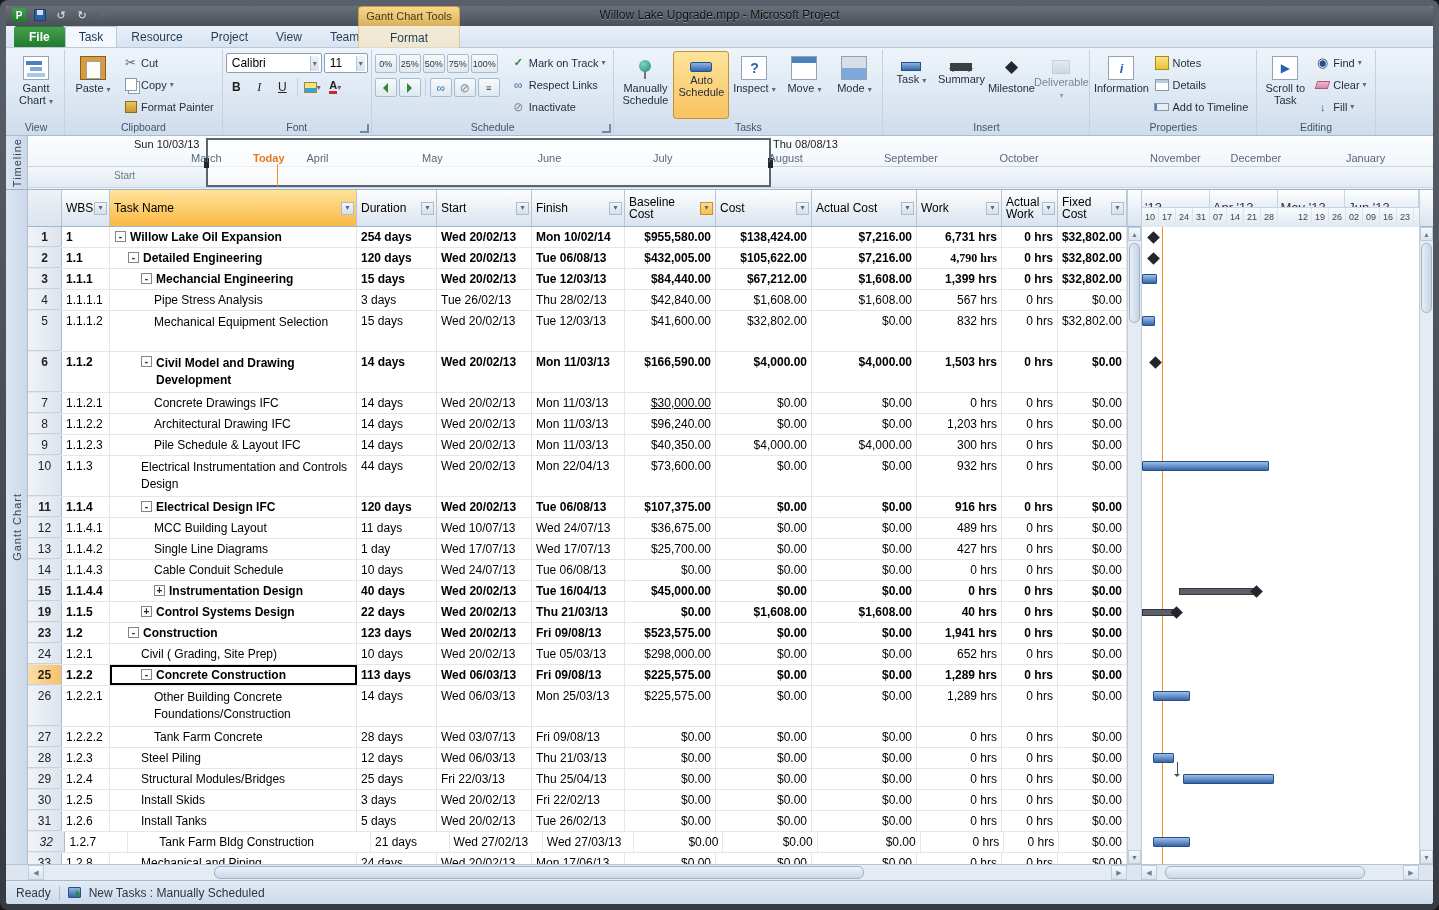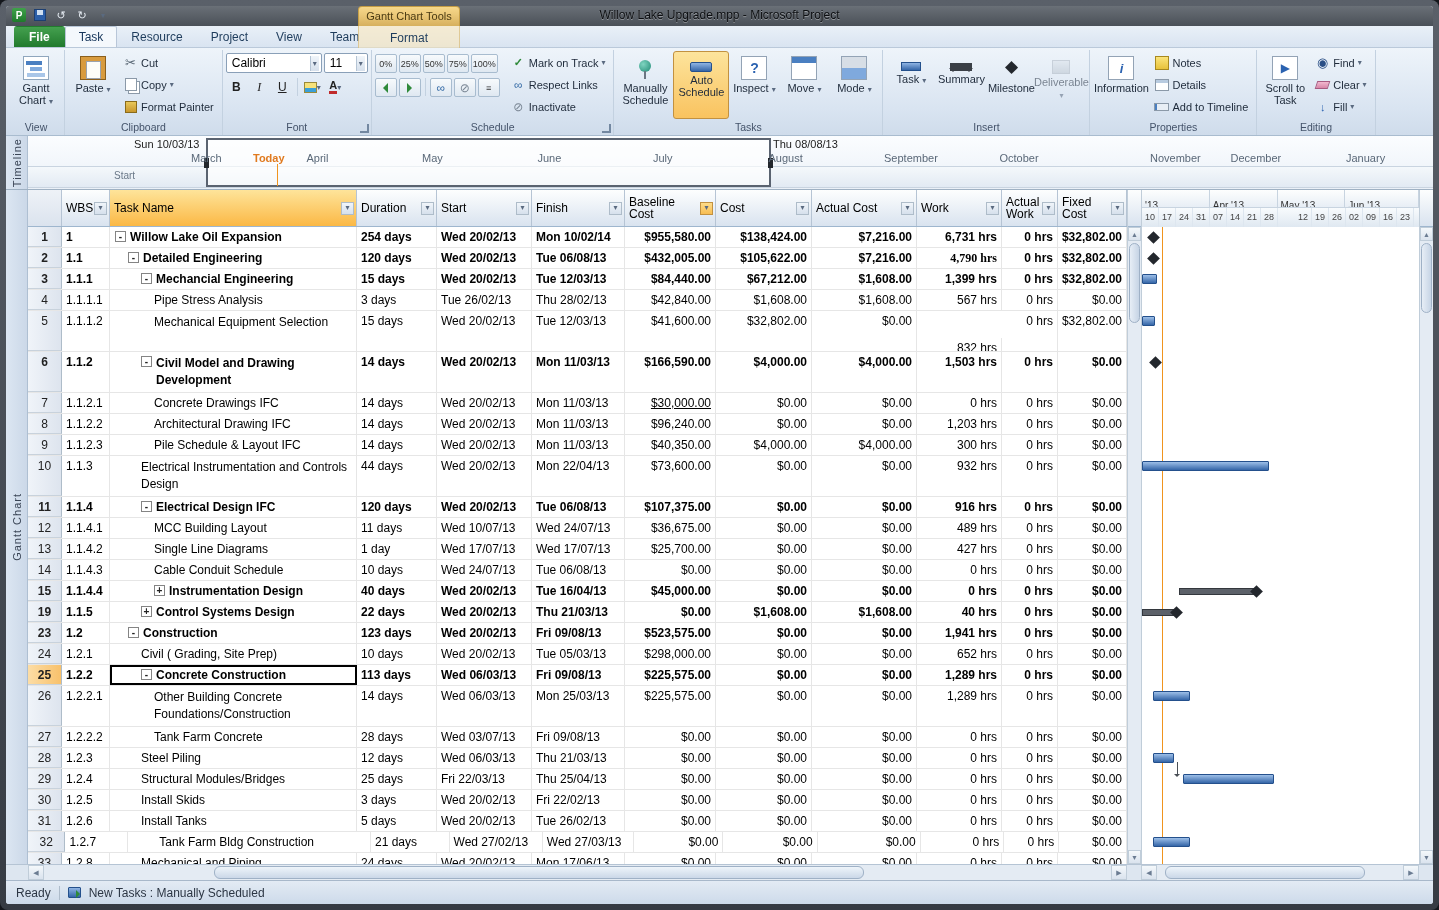--- a/index.html
+++ b/index.html
@@ -134,21 +134,21 @@
 .hs-corner{width:22px;flex:none;background:#dde6f0}
 .hs{display:flex;flex:none;background:#e4ebf3}
 .hs .sbtn{width:16px;height:100%;}
 .htrack{flex:1;position:relative}
 .hthumb{position:absolute;top:1px;bottom:1px;background:linear-gradient(#eef4fa,#cbd8e8);border:1px solid #9fb1c6;border-radius:6px}
 
 
 .gantt-col{width:278px;flex:none;display:flex;flex-direction:column;overflow:hidden;background:#fff;border-left:1px solid #c0cdd9}
 .ghead{height:37px;flex:none;border-bottom:1px solid #9eb6ce}
 .gtier1{height:18px;display:flex;background:linear-gradient(#fdfefe,#e6edf5)}
-.g1{border-right:1px solid #c8d4e0;border-bottom:1px solid #c8d4e0;font-size:10px;color:#333;padding:10px 0 0 3px;overflow:hidden;white-space:nowrap}
+.g1{border-right:1px solid #c8d4e0;border-bottom:1px solid #c8d4e0;font-size:13px;color:#333;padding:10px 0 0 3px;overflow:hidden;white-space:nowrap}
 .gtier2{height:19px;display:flex;background:linear-gradient(#f8fbfd,#dfe8f1)}
 .g2{border-right:1px solid #dde6ef;font-size:9px;color:#444;text-align:center;padding-top:4px;overflow:hidden}
 .gbody{flex:1;position:relative;overflow:hidden;background:#fff}
 .todayline{position:absolute;top:0;bottom:0;width:1px;background:#f0941e}
 .gbar{position:absolute;height:10px;background:linear-gradient(#9dbfe8,#3566a8);border:1px solid #24508c;border-radius:1px}
 .gsum{position:absolute;height:7px;background:#5c6169;border:1px solid #33373d}
 .gmile{position:absolute;width:9px;height:9px;background:#23272d;transform:rotate(45deg)}
 .glink{position:absolute;width:1px;height:14px;background:#4a4f56}
 .glink::after{content:"";position:absolute;left:-3px;bottom:-4px;border:3.5px solid transparent;border-top-color:#4a4f56}
 
@@ -583,21 +583,21 @@
               <div class="tc l" style="width: 48px;">1.1.1.2</div>
               <div class="tc l namecell" style="width: 247px; padding-left: 44px;">
                 <span class="nametext">Mechanical Equipment Selection</span>
               </div>
               <div class="tc l" style="width: 80px;">15 days</div>
               <div class="tc l" style="width: 95px;">Wed 20/02/13</div>
               <div class="tc l" style="width: 93px;">Tue 12/03/13</div>
               <div class="tc r" style="width: 91px;">$41,600.00</div>
               <div class="tc r" style="width: 96px;">$32,802.00</div>
               <div class="tc r" style="width: 105px;">$0.00</div>
-              <div class="tc r" style="width: 85px; margin-top: 27px;">832 hrs</div>
+              <div class="tc r" style="width: 85px;">832 hrs</div>
               <div class="tc r" style="width: 56px;">0 hrs</div>
               <div class="tc r" style="width: 69px;">$32,802.00</div>
             </div>
             <div class="trow tall bold">
               <div class="tc c numc" style="width: 34px;">6</div>
               <div class="tc l" style="width: 48px;">1.1.2</div>
               <div class="tc l namecell" style="width: 247px; padding-left: 31px;">
                 <span class="cbox">-</span>
                 <span class="nametext">Civil Model and Drawing Development</span>
               </div>
@@ -914,21 +914,21 @@
               <div class="tc l" style="width: 95px;">Wed 20/02/13</div>
               <div class="tc l" style="width: 93px;">Tue 26/02/13</div>
               <div class="tc r" style="width: 91px;">$0.00</div>
               <div class="tc r" style="width: 96px;">$0.00</div>
               <div class="tc r" style="width: 105px;">$0.00</div>
               <div class="tc r" style="width: 85px;">0 hrs</div>
               <div class="tc r" style="width: 56px;">0 hrs</div>
               <div class="tc r" style="width: 69px;">$0.00</div>
             </div>
             <div class="trow">
-              <div class="tc c numc" style="width: 38px;">32</div>
+              <div class="tc c numc" style="width: 38px; font-style: italic;">32</div>
               <div class="tc l" style="width: 64px;">1.2.7</div>
               <div class="tc l namecell" style="width: 247px; padding-left: 31px;">
                 <span class="nametext">Tank Farm Bldg  Construction</span>
               </div>
               <div class="tc l" style="width: 80px;">21 days</div>
               <div class="tc l" style="width: 95px;">Wed 27/02/13</div>
               <div class="tc l" style="width: 93px;">Wed 27/03/13</div>
               <div class="tc r" style="width: 91px;">$0.00</div>
               <div class="tc r" style="width: 96px;">$0.00</div>
               <div class="tc r" style="width: 105px;">$0.00</div>

